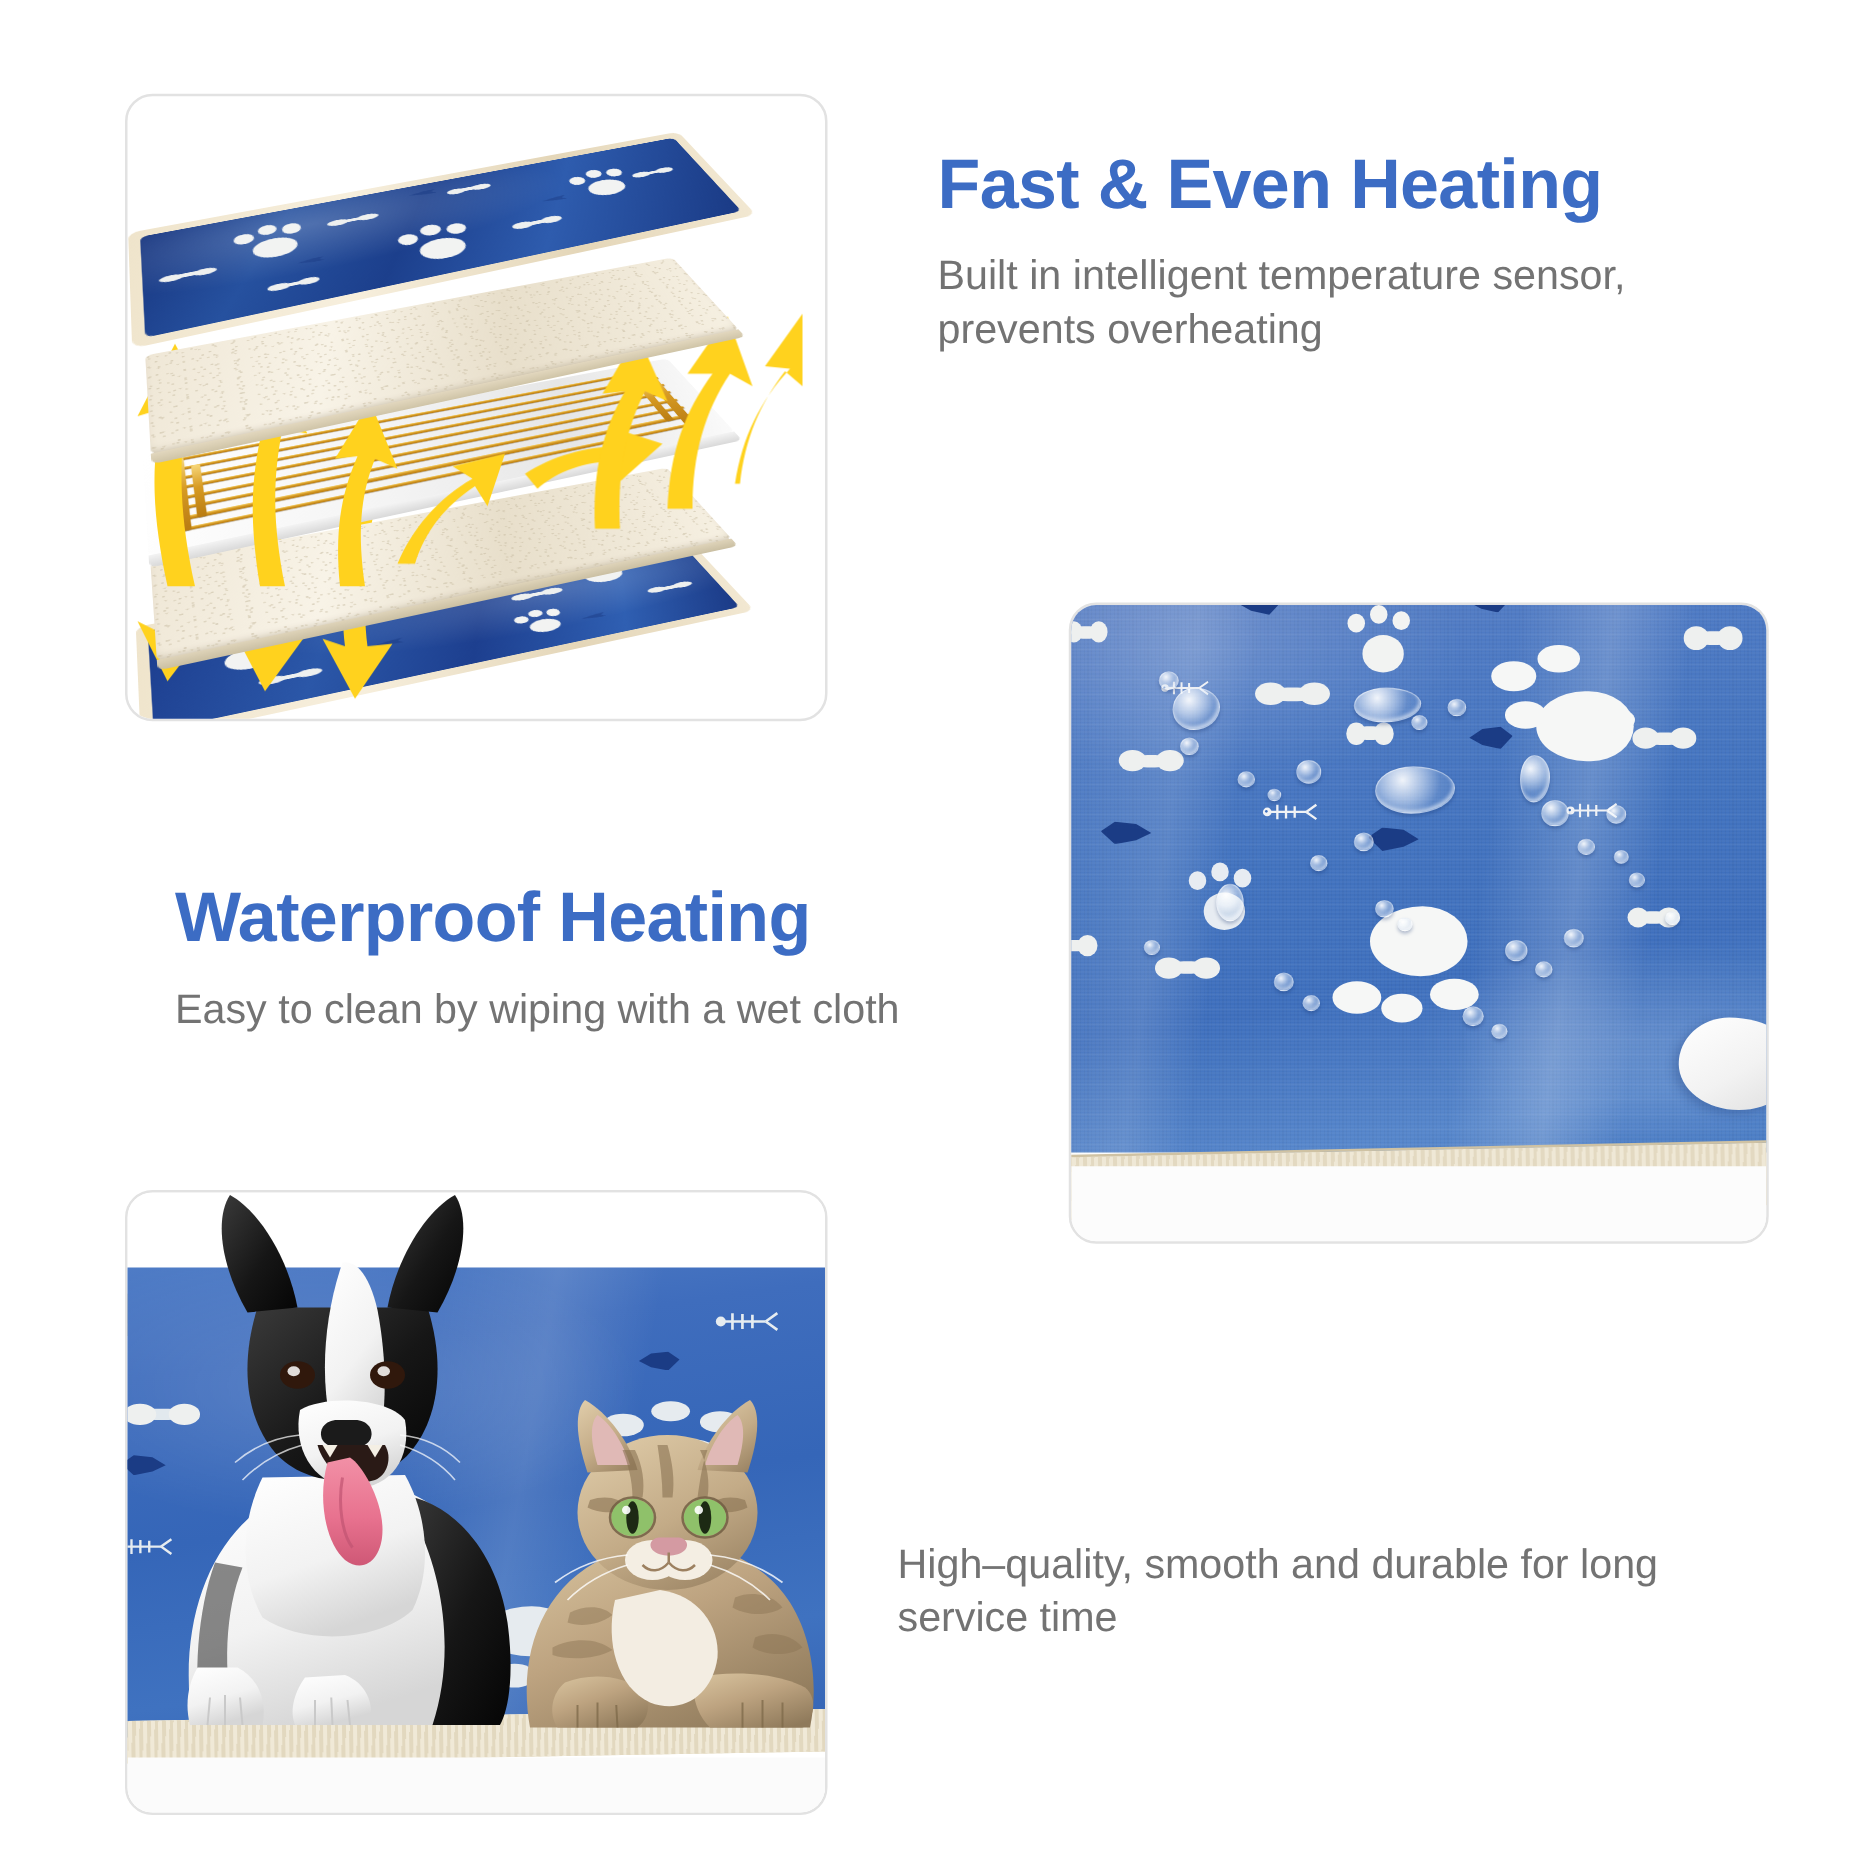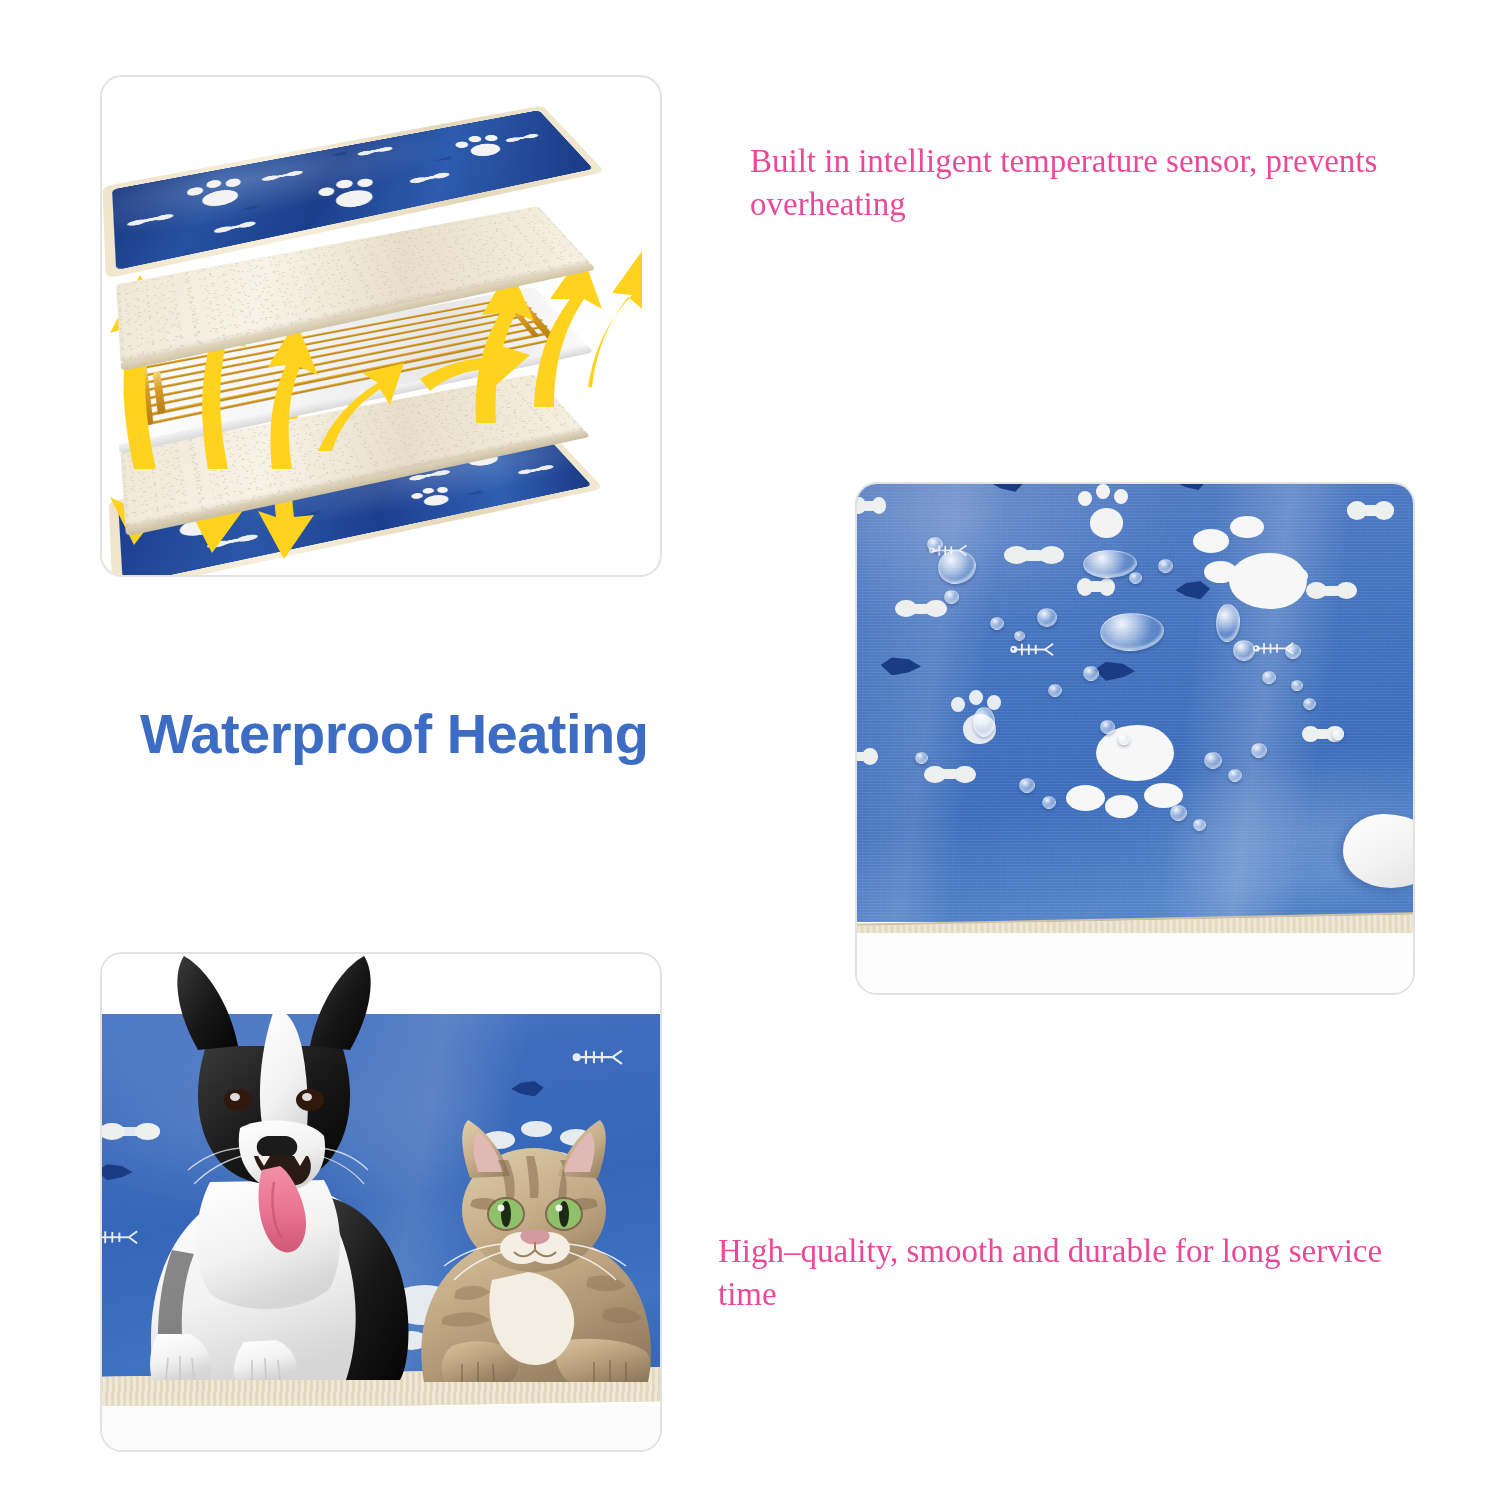--- a/index.html
+++ b/index.html
@@ -27,24 +27,23 @@
   
   .textblock { position: absolute; }
   .headline {
     color: #3c6cc4;
     font-weight: bold;
     letter-spacing: -0.5px;
     line-height: 1.05;
     white-space: nowrap;
   }
   .subline {
-    color: #ec4899;
+    color: #737373;
     line-height: 1.3;
     font-weight: normal;
-    font-family: Liberation Serif, serif;
   }
 
   
   #panel-layers { left: 100px; top: 75px; width: 562px; height: 502px; background:#ffffff; }
   .p1-inner { position:absolute; inset:0; }
 
   
   .slab {
     position: absolute;
     border-radius: 6px;
@@ -332,20 +331,21 @@
           <i class="fish-dark" style="left:46%; top:8%;  width:5%;  height:5%;  clip-path:polygon(0 50%,55% 12%,100% 0,82% 50%,100% 100%,55% 88%);opacity:.55;"></i>
           <i class="fish-dark" style="left:24%; top:58%; width:4.5%;height:4.5%;clip-path:polygon(0 50%,55% 12%,100% 0,82% 50%,100% 100%,55% 88%);opacity:.5;"></i>
           <i class="fish-dark" style="left:68%; top:44%; width:4.5%;height:4.5%;clip-path:polygon(0 50%,55% 12%,100% 0,82% 50%,100% 100%,55% 88%);opacity:.5;"></i>
         </div>
       </div>
 
     </div>
   </div>
 
   <div class="textblock" style="left:750px; top:118px; width:660px;">
+    <div class="headline" style="font-size:56px;">Fast &amp; Even Heating</div>
     <div class="subline" style="font-size:33px; margin-top:22px; max-width:640px;">Built in intelligent temperature sensor, prevents overheating</div>
   </div>
 
   <div class="panel" id="panel-waterproof">
 
     <div class="wp-fabric">
       <div class="wp-weave"></div>
       <div class="wp-sheen"></div>
 
       <span class="paw" style="position:absolute; left:40%; top:2%; width:11%; height:13%;">
@@ -458,20 +458,21 @@
 
     <div class="plug-white" style="right:-26px; top:330px; width:96px; height:74px;"></div>
 
     <div class="binding" style="top:434px; transform: rotate(-1.2deg);"></div>
 
     <div class="panel-white-foot" style="height:60px; background:#fcfcfc;"></div>
   </div>
 
   <div class="textblock" style="left:140px; top:705px; width:720px;">
     <div class="headline" style="font-size:56px;">Waterproof Heating</div>
+    <div class="subline" style="font-size:33px; margin-top:22px;">Easy to clean by wiping with a wet cloth</div>
   </div>
 
   <div class="panel" id="panel-pets">
 
     <div style="position:absolute; inset:0; background:#ffffff;"></div>
 
     <div class="mat-band-top" style="top:76px; transform:rotate(-1deg);"></div>
     <div class="pets-mat">
       <div class="pets-mat-sheen"></div>
 

